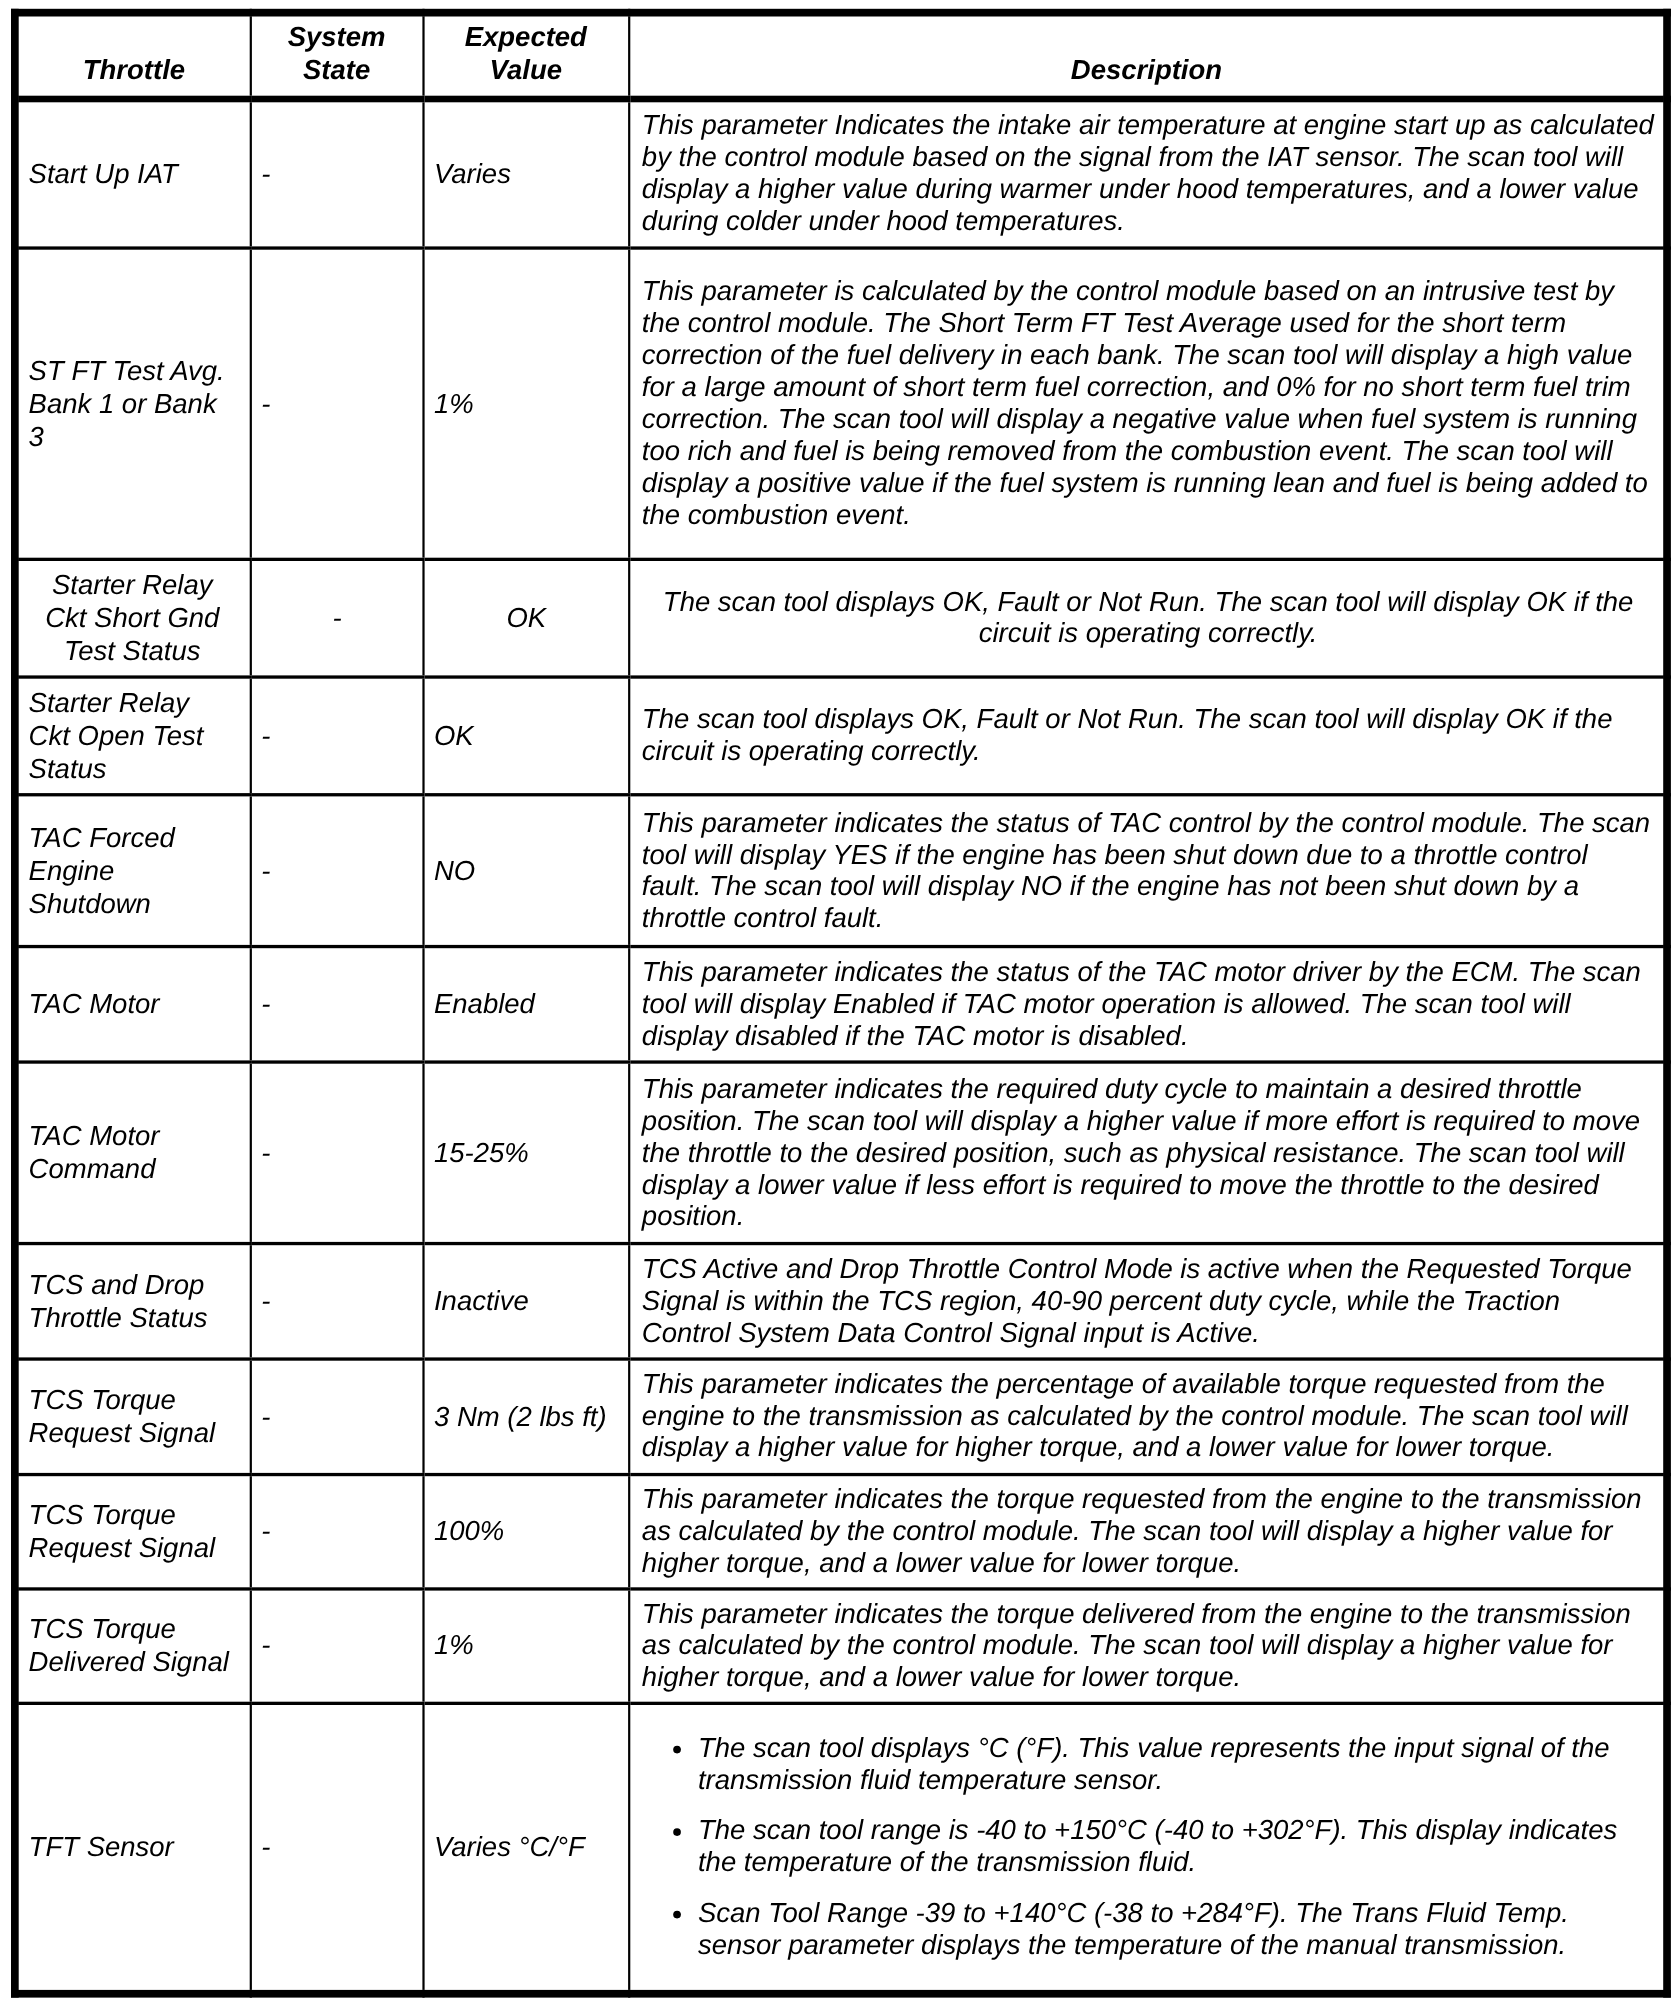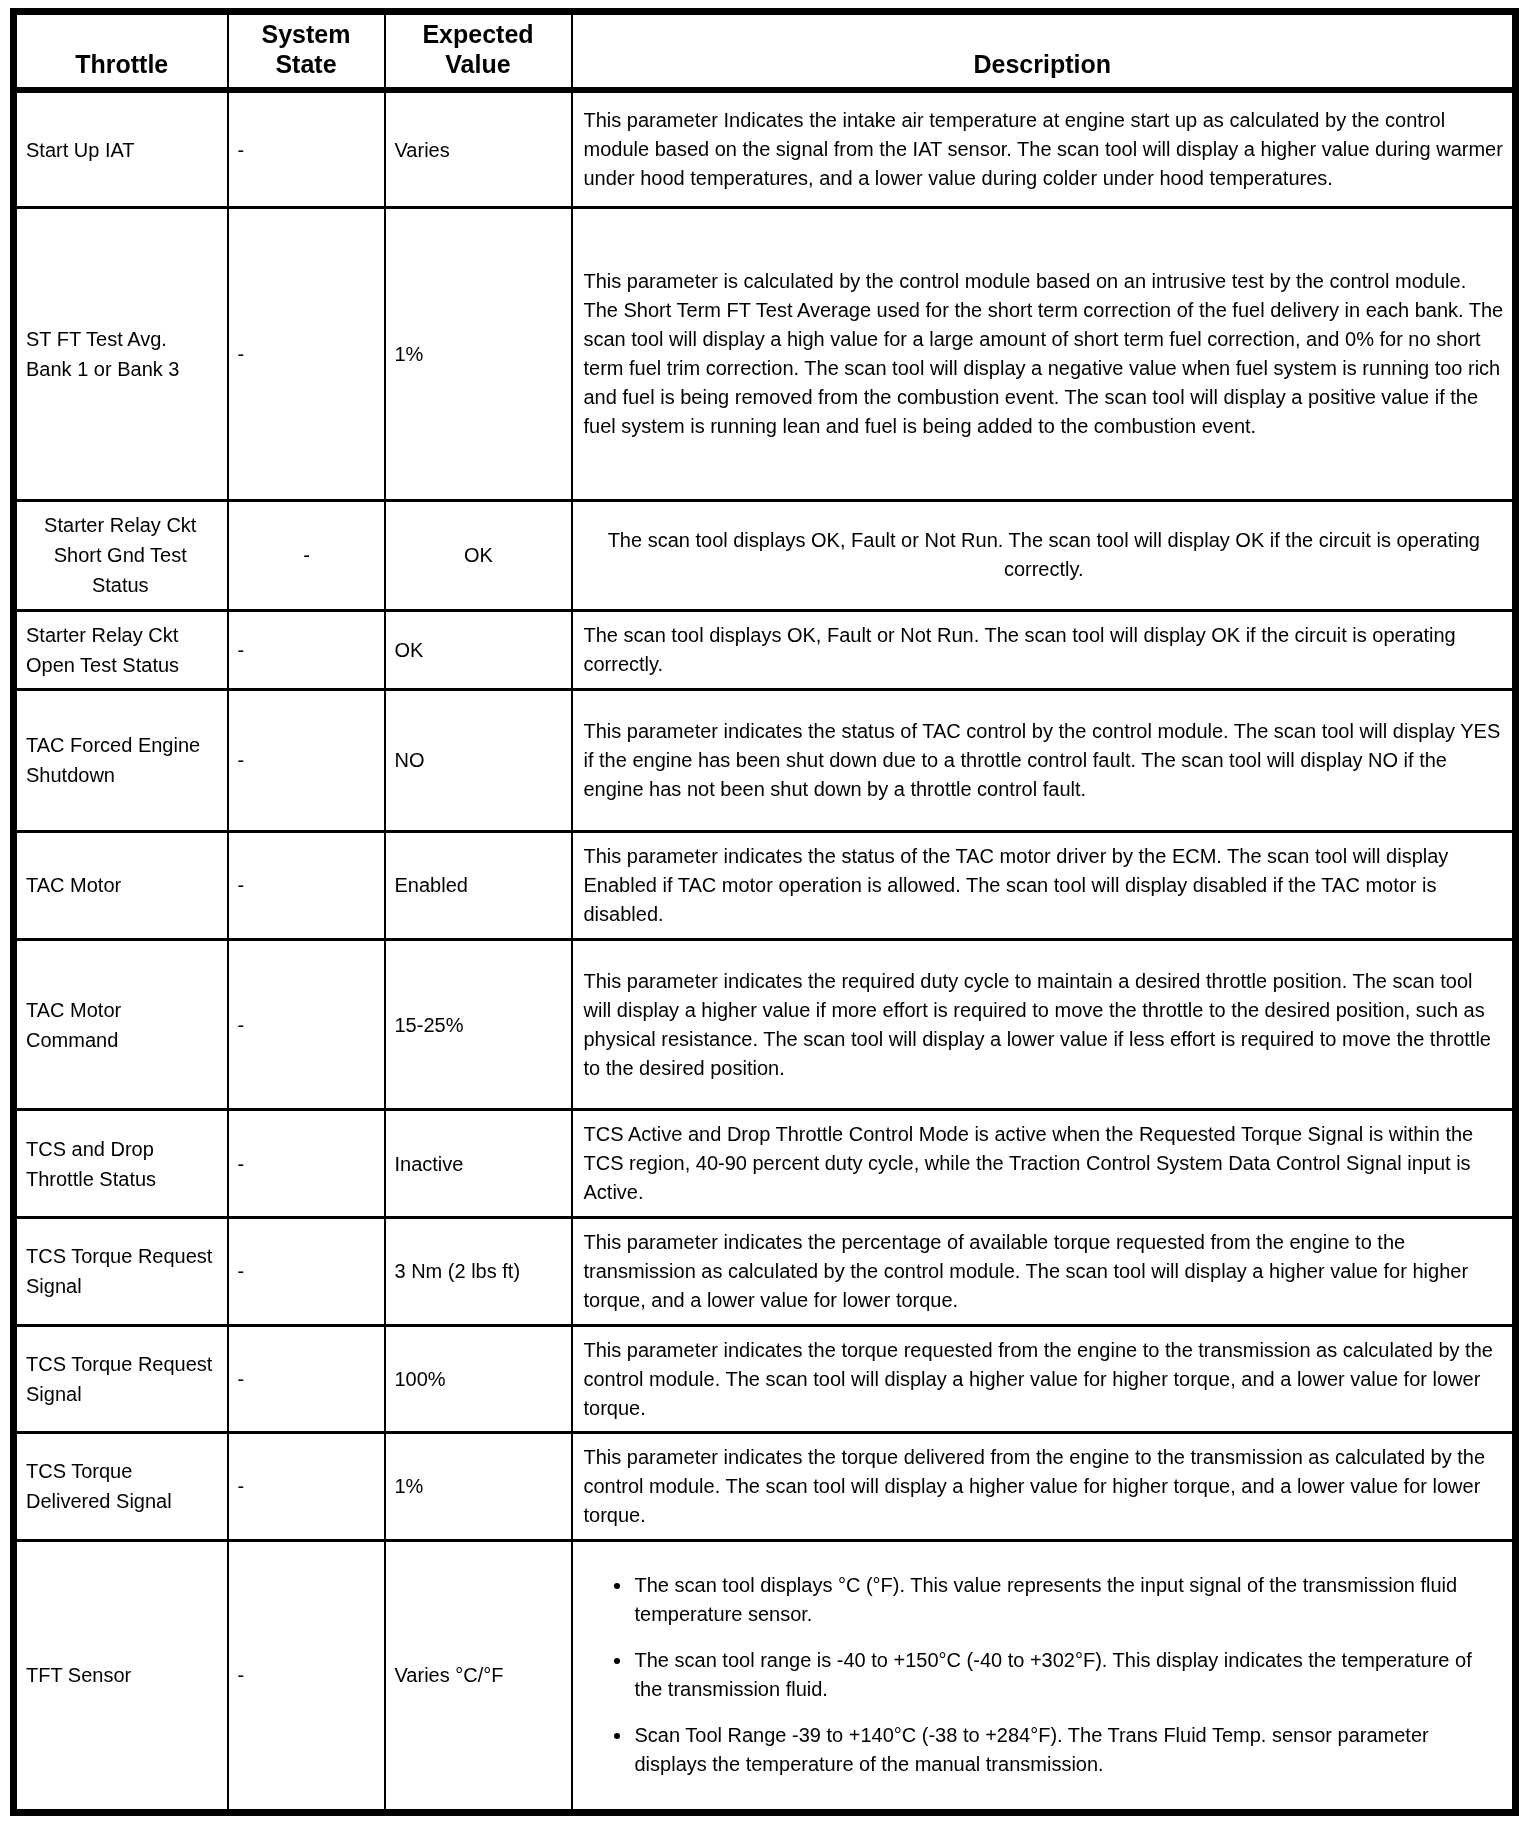--- a/index.html
+++ b/index.html
@@ -29,32 +29,33 @@
   col.c-value { width: 187px; }
   col.c-desc  { width: 944px; }
 
   th, td {
     border-left: 2px solid #000000;
     border-right: 2px solid #000000;
     border-top: 3px solid #000000;
     border-bottom: 3px solid #000000;
     box-sizing: border-box;
     overflow: hidden;
+    font-style: italic;
   }
   thead th {
     border-bottom: 6px solid #000000;
     font-size: 25px;
     font-weight: bold;
     text-align: center;
     vertical-align: bottom;
     padding: 4px 6px 8px 6px;
     line-height: 30px;
   }
   td {
-    font-size: 20px;
+    font-size: 25px;
     vertical-align: middle;
     padding: 6px 8px 6px 9px;
   }
   td.param { line-height: 30px; padding-right: 12px; }
   td.state { line-height: 30px; }
   td.value { line-height: 30px; }
   td.desc  { line-height: 29px; padding-left: 11px; padding-right: 8px; }
 
   td.desc ul {
     margin: 0;

